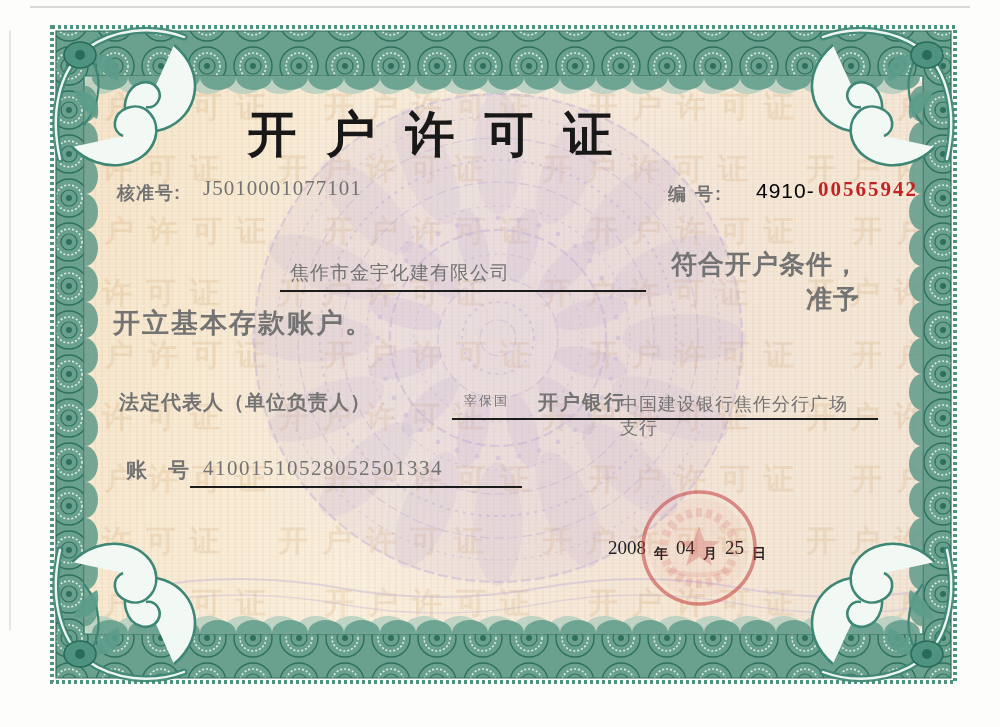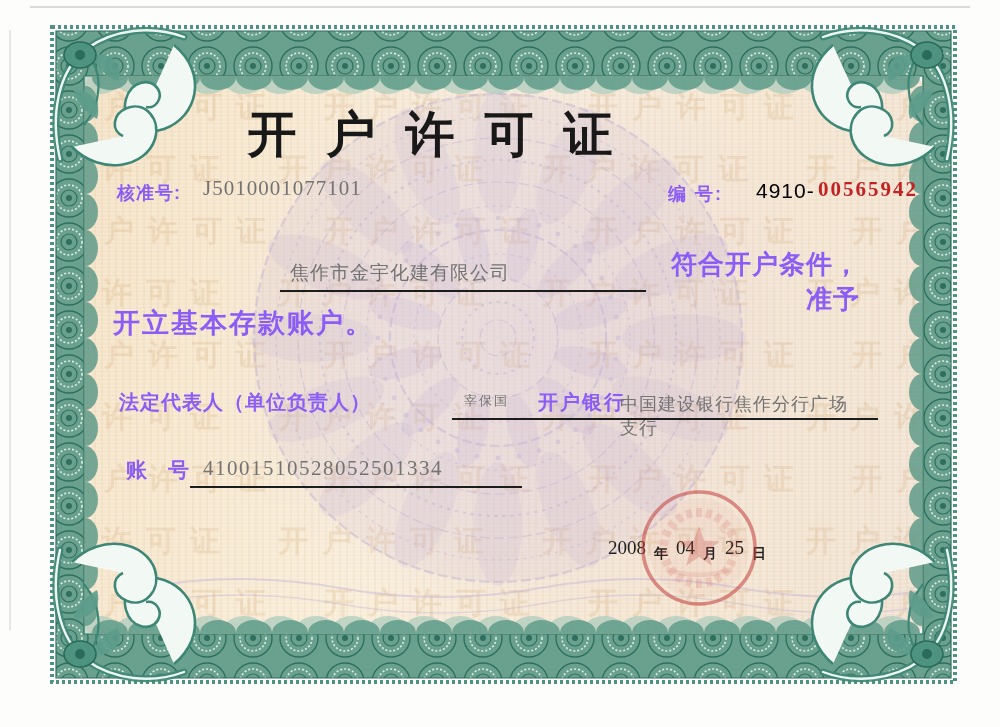--- a/index.html
+++ b/index.html
@@ -23,21 +23,21 @@
   .rosette{position:absolute;left:0;top:0;width:847px;height:566px;}
 
   
   .frame{position:absolute;left:0;top:0;width:1000px;height:727px;pointer-events:none;}
   .content{position:absolute;left:0;top:0;width:860px;height:727px;}
 
   
   .t{position:absolute;color:#1f1f1f;}
   .title{left:0;right:0;top:102px;text-align:center;font-family:"Liberation Serif", serif;
          font-weight:700;font-size:49px;letter-spacing:30px;padding-left:30px;color:#181818;}
-  .lab{font-weight:600;color:#8b5cf6;}
+  .lab{font-weight:600;color:#737373;}
   .val{font-family:"Liberation Serif", serif;color:#737373;}
 
   .approval-label{left:117px;top:181px;font-size:18px;letter-spacing:1px;}
   .approval-value{left:203px;top:176px;font-size:21px;letter-spacing:1px;}
 
   .serial-label{left:668px;top:182px;font-size:18px;letter-spacing:2px;}
   .serial-prefix{left:756px;top:179px;font-size:21px;letter-spacing:1px;color:#000000;}
   .serial-number{left:818px;top:177px;font-size:21px;letter-spacing:2px;font-weight:600;color:#c32222;}
 
   .audit-prefix{left:158px;top:247px;font-size:26px;letter-spacing:1px;}

